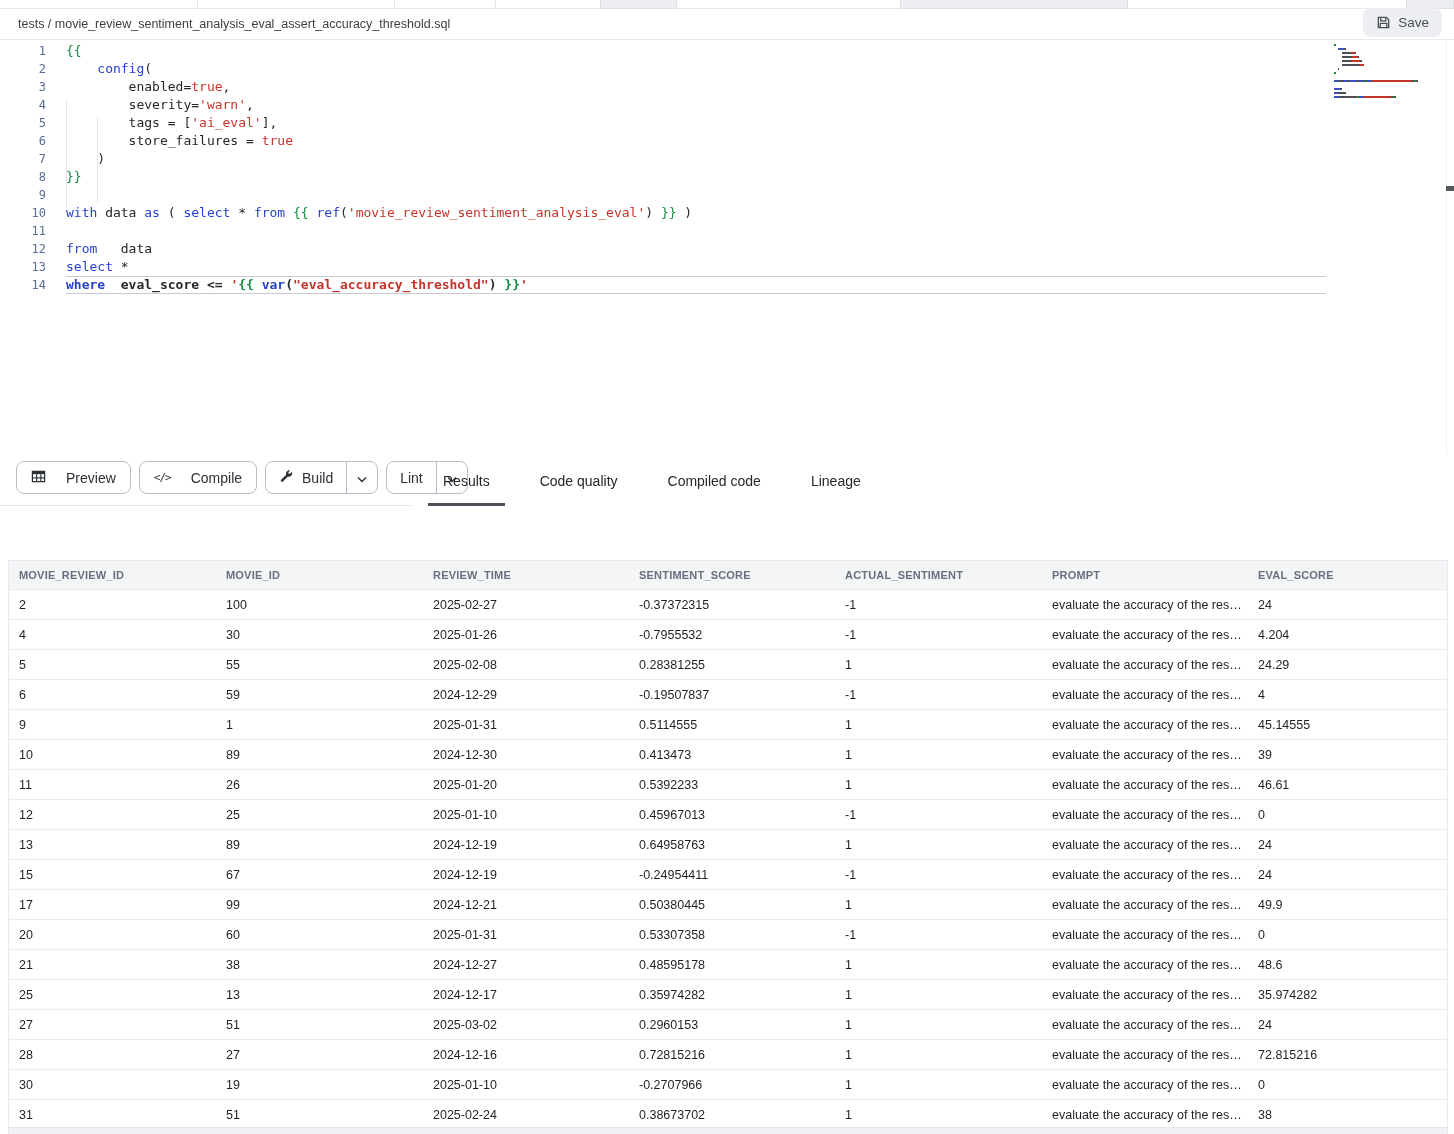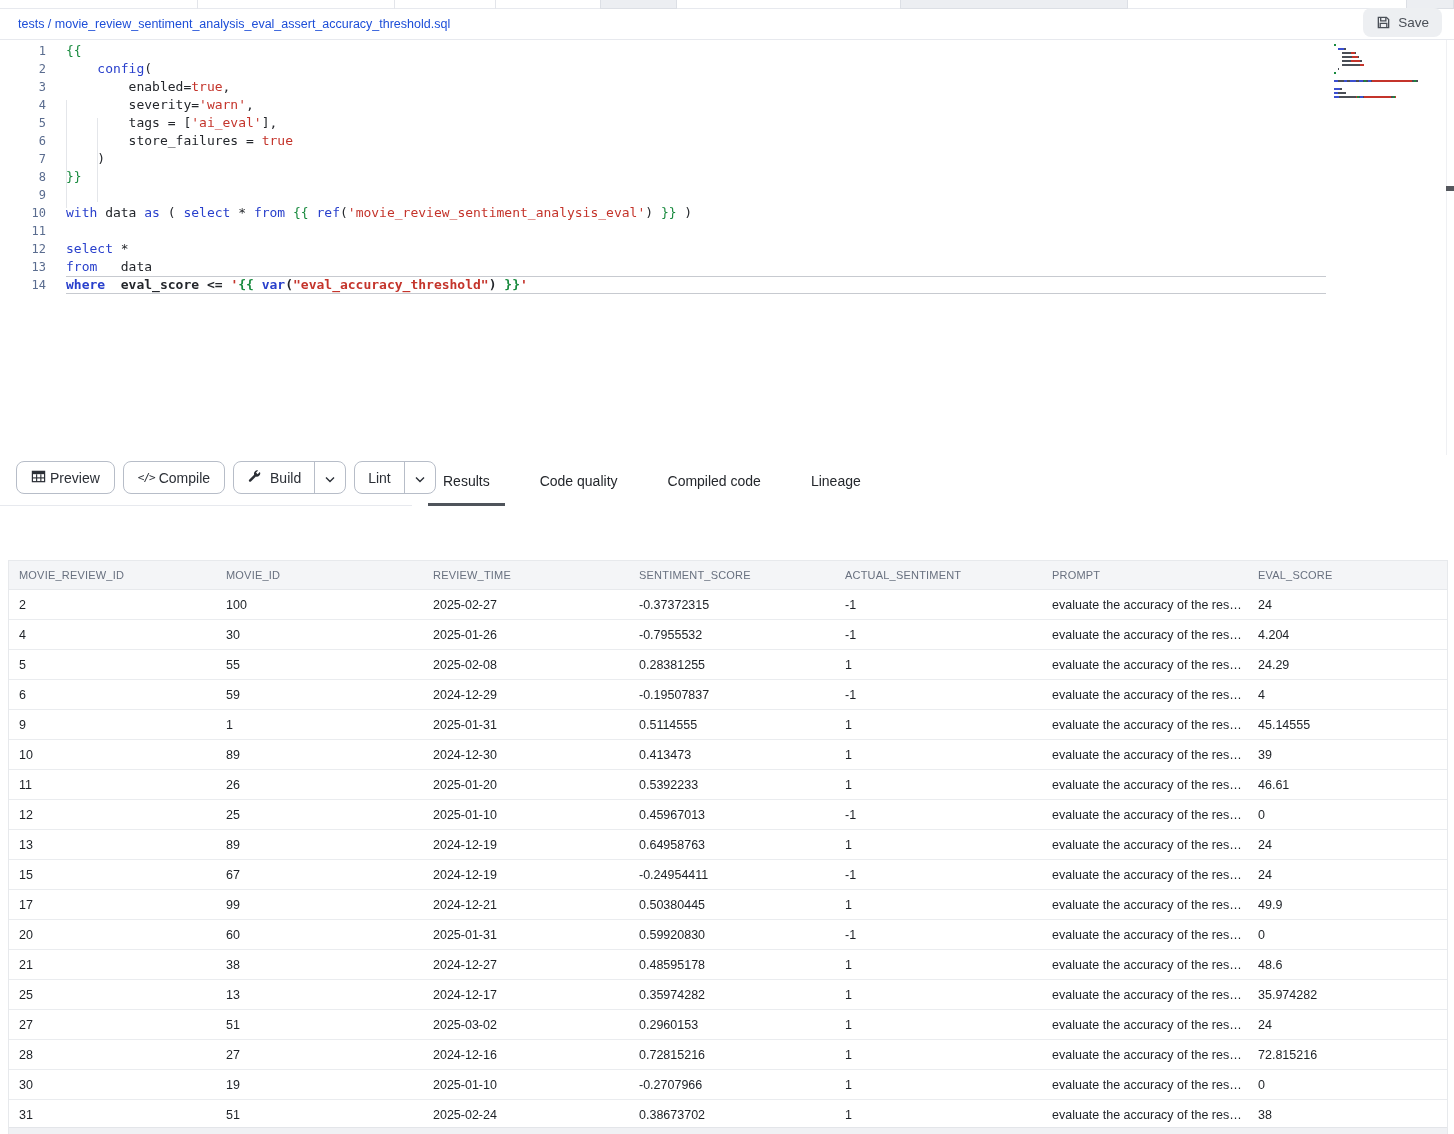--- a/index.html
+++ b/index.html
@@ -7,21 +7,21 @@
   body { font-family:"Liberation Sans", sans-serif; color:#2b2f36; }
   .app { position:relative; width:1454px; height:1134px; overflow:hidden; background:#fff; }
 
   
   .tabstrip { position:absolute; left:0; top:0; width:1454px; height:9px; background:#fff; border-bottom:1px solid #e7e9ee; }
   .tabstrip .seg { position:absolute; top:0; height:9px; background:#eceef2; border:1px solid #dcdfe5; border-top:none; }
   .tabstrip .div { position:absolute; top:0; width:1px; height:9px; background:#e3e5ea; }
 
   
   .topbar { position:absolute; left:0; top:9px; width:1454px; height:31px; background:#fff; border-bottom:1px solid #e7e9ee; display:flex; align-items:center; }
-  .breadcrumb { margin-left:18px; font-size:12.5px; color:#1d4ed8; }
+  .breadcrumb { margin-left:18px; font-size:12.5px; color:#404040; }
   .save-btn { position:absolute; right:12px; top:-1px; height:29px; padding:0 13px; display:flex; align-items:center; gap:7px;
     background:#edeff2; border:none; border-radius:8px; font-family:inherit; font-size:13.5px; color:#4a4f57; cursor:pointer; }
   .save-btn svg { display:block; }
 
   
   .editor { position:absolute; left:0; top:40px; width:1454px; height:415px; background:#fff; }
   .gutter { position:absolute; left:0; top:2px; width:46px; text-align:right;
     font-family:"DejaVu Sans Mono", monospace; font-size:12px; line-height:18px; color:#5a6c8f; }
   .code { position:absolute; left:66px; top:2px; font-family:"DejaVu Sans Mono", monospace; font-size:13px; }
   .code-line { height:18px; line-height:18px; white-space:pre; color:#24272c; }
@@ -34,42 +34,42 @@
   .minimap { position:absolute; left:1334px; top:4px; width:110px; }
   .mm-line { height:2px; margin-bottom:2px; display:flex; }
   .mm-seg { height:2px; }
   .vtrack { position:absolute; right:0; top:0; width:8px; height:415px; border-left:1px solid #eff0f3; }
   .vthumb { position:absolute; right:0; top:146px; width:8px; height:5px; background:#54575d; }
 
   
   .actionbar { position:absolute; left:0; top:455px; width:1454px; height:51px; background:#fff; }
   .actionbar .btn-rule { position:absolute; left:0; top:50px; width:412px; height:1px; background:#e7e9ee; }
   .btn-row { position:absolute; left:16px; top:6px; display:flex; gap:8px; align-items:center; }
-  .ui-btn { display:flex; align-items:center; gap:4px; height:33px; padding:0 14px; background:#fff;
+  .ui-btn { display:flex; align-items:center; gap:20px; height:33px; padding:0 14px; background:#fff;
     border:1px solid #b7bdc8; border-radius:8px; font-family:inherit; font-size:14px; color:#2b2f36; cursor:pointer; }
   .split { display:flex; align-items:stretch; height:33px; border:1px solid #b7bdc8; border-radius:8px; overflow:hidden; background:#fff; }
   .split .main { display:flex; align-items:center; gap:8px; padding:0 13px; font-size:14px; cursor:pointer; }
   .split .caret { display:flex; align-items:center; justify-content:center; width:31px; border-left:1px solid #b7bdc8; cursor:pointer; }
   .code-glyph { font-family:"DejaVu Sans Mono", monospace; font-size:11px; color:#2b2f36; letter-spacing:-1px; }
   .tabs { position:absolute; left:418px; top:0; height:51px; display:flex;align-items:center; }
   .tab { position:relative; display:flex; align-items:center; height:51px; padding:0 25px; font-size:14px; color:#24272c; cursor:pointer; }
   .tab.active::after { content:""; position:absolute; left:10px; right:10px; bottom:0; height:3px; background:#4f545b; }
 
   
   .statusbar { position:absolute; left:0; top:506px; width:1454px; height:49px; display:flex; align-items:center; }
   .statusbar .left { display:flex; align-items:center; gap:10px; margin-left:10px; font-size:13.5px; color:#2b2f36; }
   .vdiv { width:1px; height:15px; background:#c6cad1; }
   .link { color:#12788a; font-size:13.5px; cursor:pointer; text-decoration:none; }
   .statusbar .right { position:absolute; right:8px; }
 
   
   .grid { position:absolute; left:8px; top:560px; width:1440px; height:574px; border:1px solid #e7e9ec; border-bottom:none; background:#fff; }
   .g-header, .t-row { display:grid; grid-template-columns:207px 207px 206px 206px 207px 206px 1fr; }
   .g-header { height:29px; background:#f4f5f7; border-bottom:1px solid #e7e9ec; align-items:center; }
-  .g-header > div { padding-left:10px; font-size:11px; font-weight:normal; color:#68707f; letter-spacing:.2px; white-space:nowrap; overflow:hidden; }
+  .g-header > div { padding-left:10px; font-size:11px; font-weight:bold; color:#68707f; letter-spacing:.2px; white-space:nowrap; overflow:hidden; }
   .t-row { height:30px; border-bottom:1px solid #eaecef; align-items:center; }
   .t-cell { padding-left:10px; font-size:12.5px; color:#1d2126; white-space:nowrap; overflow:hidden; }
   .prompt-cell { display:flex; align-items:center; gap:5px; }
   .prompt-cell svg { flex:none; margin-top:-3px; }
   .hscroll { position:absolute; left:0; bottom:0; width:1438px; height:7px; background:#f0f1f4; border-top:1px solid #e3e5e9; }
 </style>
 </head>
 <body>
 
 <div class="app">
@@ -119,22 +119,22 @@
         <div class="code-line"><span class="tok-plain">    </span><span class="tok-kw">config</span><span class="tok-plain">(</span></div>
         <div class="code-line"><span class="tok-plain">        enabled=</span><span class="tok-str">true</span><span class="tok-plain">,</span></div>
         <div class="code-line"><span class="tok-plain">        severity=</span><span class="tok-str">'warn'</span><span class="tok-plain">,</span></div>
         <div class="code-line"><span class="tok-plain">        tags = [</span><span class="tok-str">'ai_eval'</span><span class="tok-plain">],</span></div>
         <div class="code-line"><span class="tok-plain">        store_failures = </span><span class="tok-str">true</span></div>
         <div class="code-line"><span class="tok-plain">    )</span></div>
         <div class="code-line"><span class="tok-jinja">}}</span></div>
         <div class="code-line"></div>
         <div class="code-line"><span class="tok-kw">with</span><span class="tok-plain"> data </span><span class="tok-kw">as</span><span class="tok-plain"> ( </span><span class="tok-kw">select</span><span class="tok-plain"> * </span><span class="tok-kw">from</span><span class="tok-plain"> </span><span class="tok-jinja">{{</span><span class="tok-plain"> </span><span class="tok-kw">ref</span><span class="tok-plain">(</span><span class="tok-str">'movie_review_sentiment_analysis_eval'</span><span class="tok-plain">) </span><span class="tok-jinja">}}</span><span class="tok-plain"> )</span></div>
         <div class="code-line"></div>
+        <div class="code-line"><span class="tok-kw">from</span><span class="tok-plain">   data</span></div>
         <div class="code-line"><span class="tok-kw">select</span><span class="tok-plain"> *</span></div>
-        <div class="code-line"><span class="tok-kw">from</span><span class="tok-plain">   data</span></div>
         <div class="code-line active"><span class="tok-kw">where</span><span class="tok-plain">  eval_score &lt;= </span><span class="tok-str">'</span><span class="tok-jinja">{{</span><span class="tok-plain"> </span><span class="tok-kw">var</span><span class="tok-plain">(</span><span class="tok-str">"eval_accuracy_threshold"</span><span class="tok-plain">) </span><span class="tok-jinja">}}</span><span class="tok-str">'</span></div>
       </div>
     <div class="guide" style="left:66px; top:60px; height:108px;"></div>
     <div class="guide" style="left:97px; top:78px; height:84px;"></div>
     <div class="minimap" id="minimap">
         <div class="mm-line">
           <span class="mm-seg" style="width: 2.1px; background: rgb(24, 138, 62);"></span>
         </div>
         <div class="mm-line">
           <span style="width: 4.2px;"></span>
@@ -450,21 +450,21 @@
                 <polyline points="1.5,1 5.5,4.5 1.5,8"></polyline>
               </svg></span>
       </div>
       <div class="t-cell">49.9</div>
     </div>
 
     <div class="t-row">
       <div class="t-cell">20</div>
       <div class="t-cell">60</div>
       <div class="t-cell">2025-01-31</div>
-      <div class="t-cell">0.59920830</div>
+      <div class="t-cell">0.53307358</div>
       <div class="t-cell">-1</div>
       <div class="t-cell prompt-cell">
         <span>evaluate the accuracy of the res…</span>
         <span><svg width="7" height="9" viewBox="0 0 7 9" fill="none" stroke="#3a3f46" stroke-width="1.2">
                 <polyline points="1.5,1 5.5,4.5 1.5,8"></polyline>
               </svg></span>
       </div>
       <div class="t-cell">0</div>
     </div>
 

